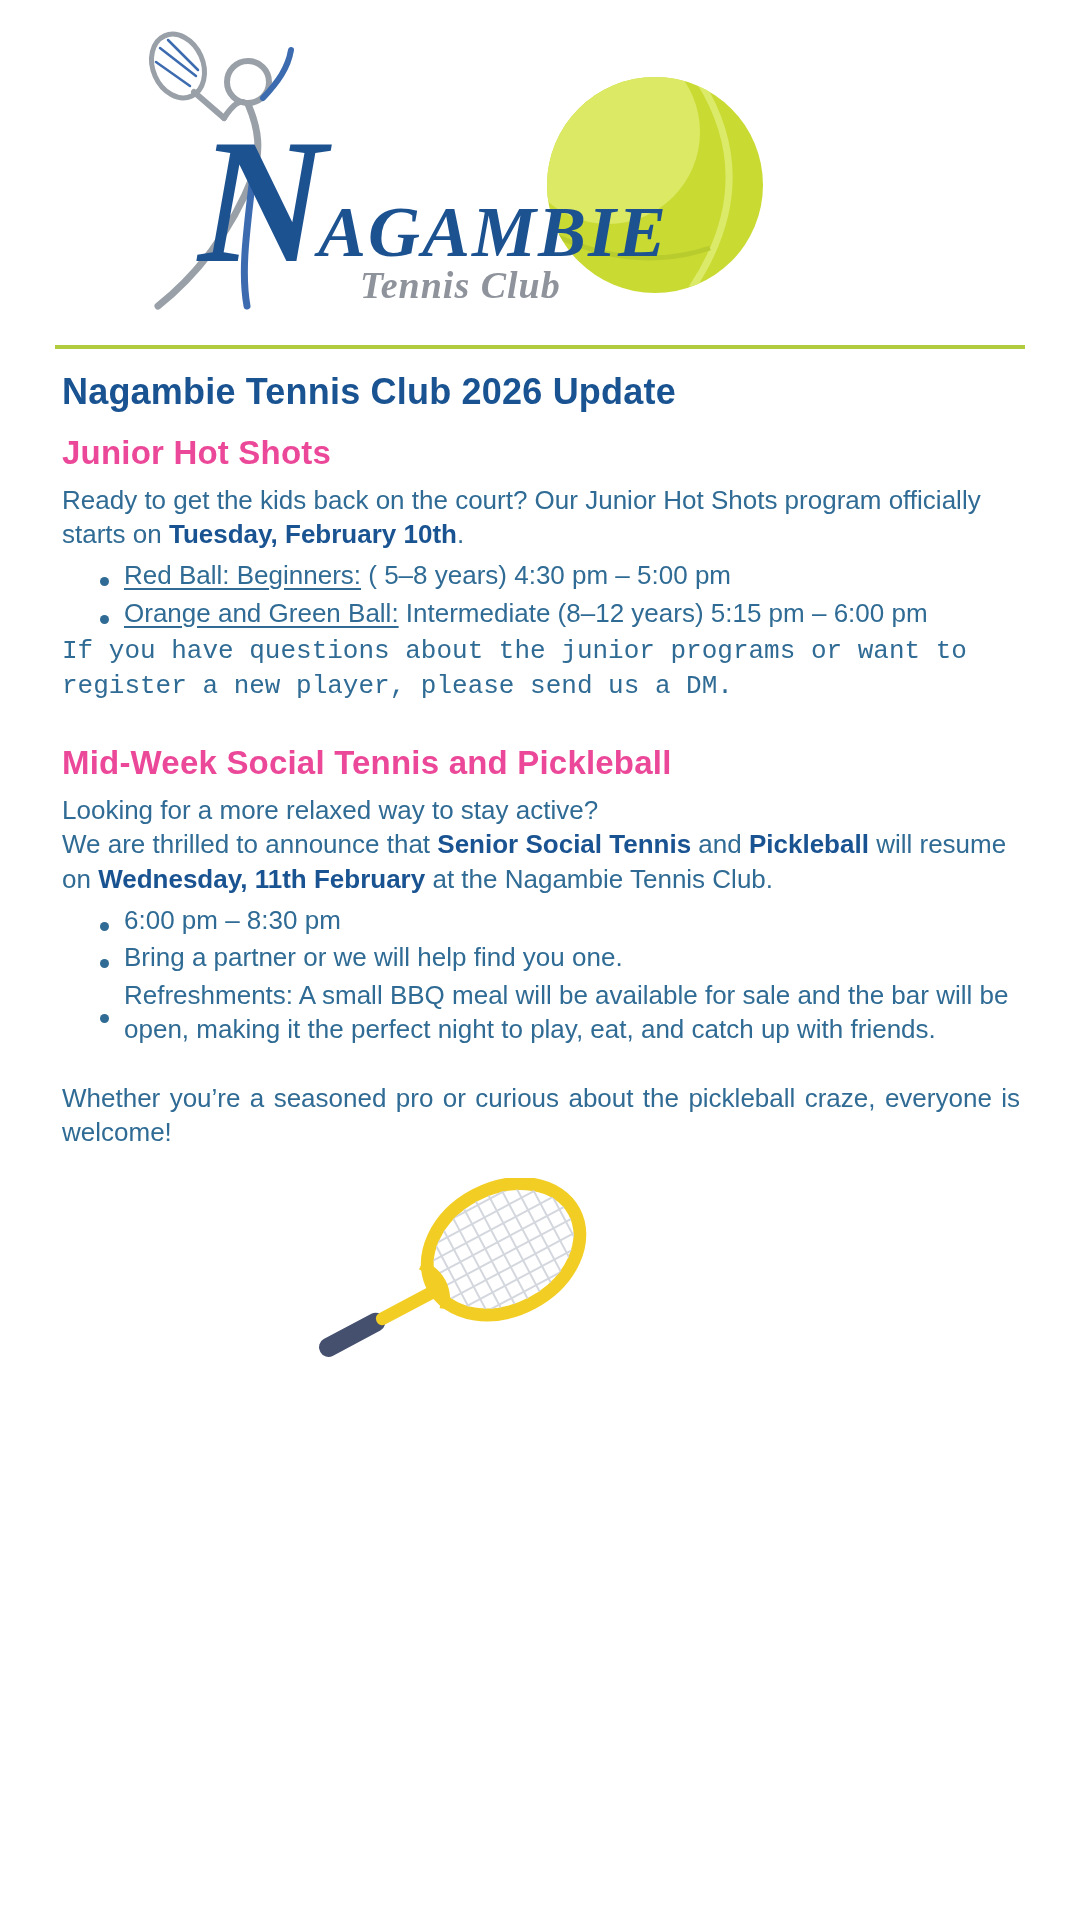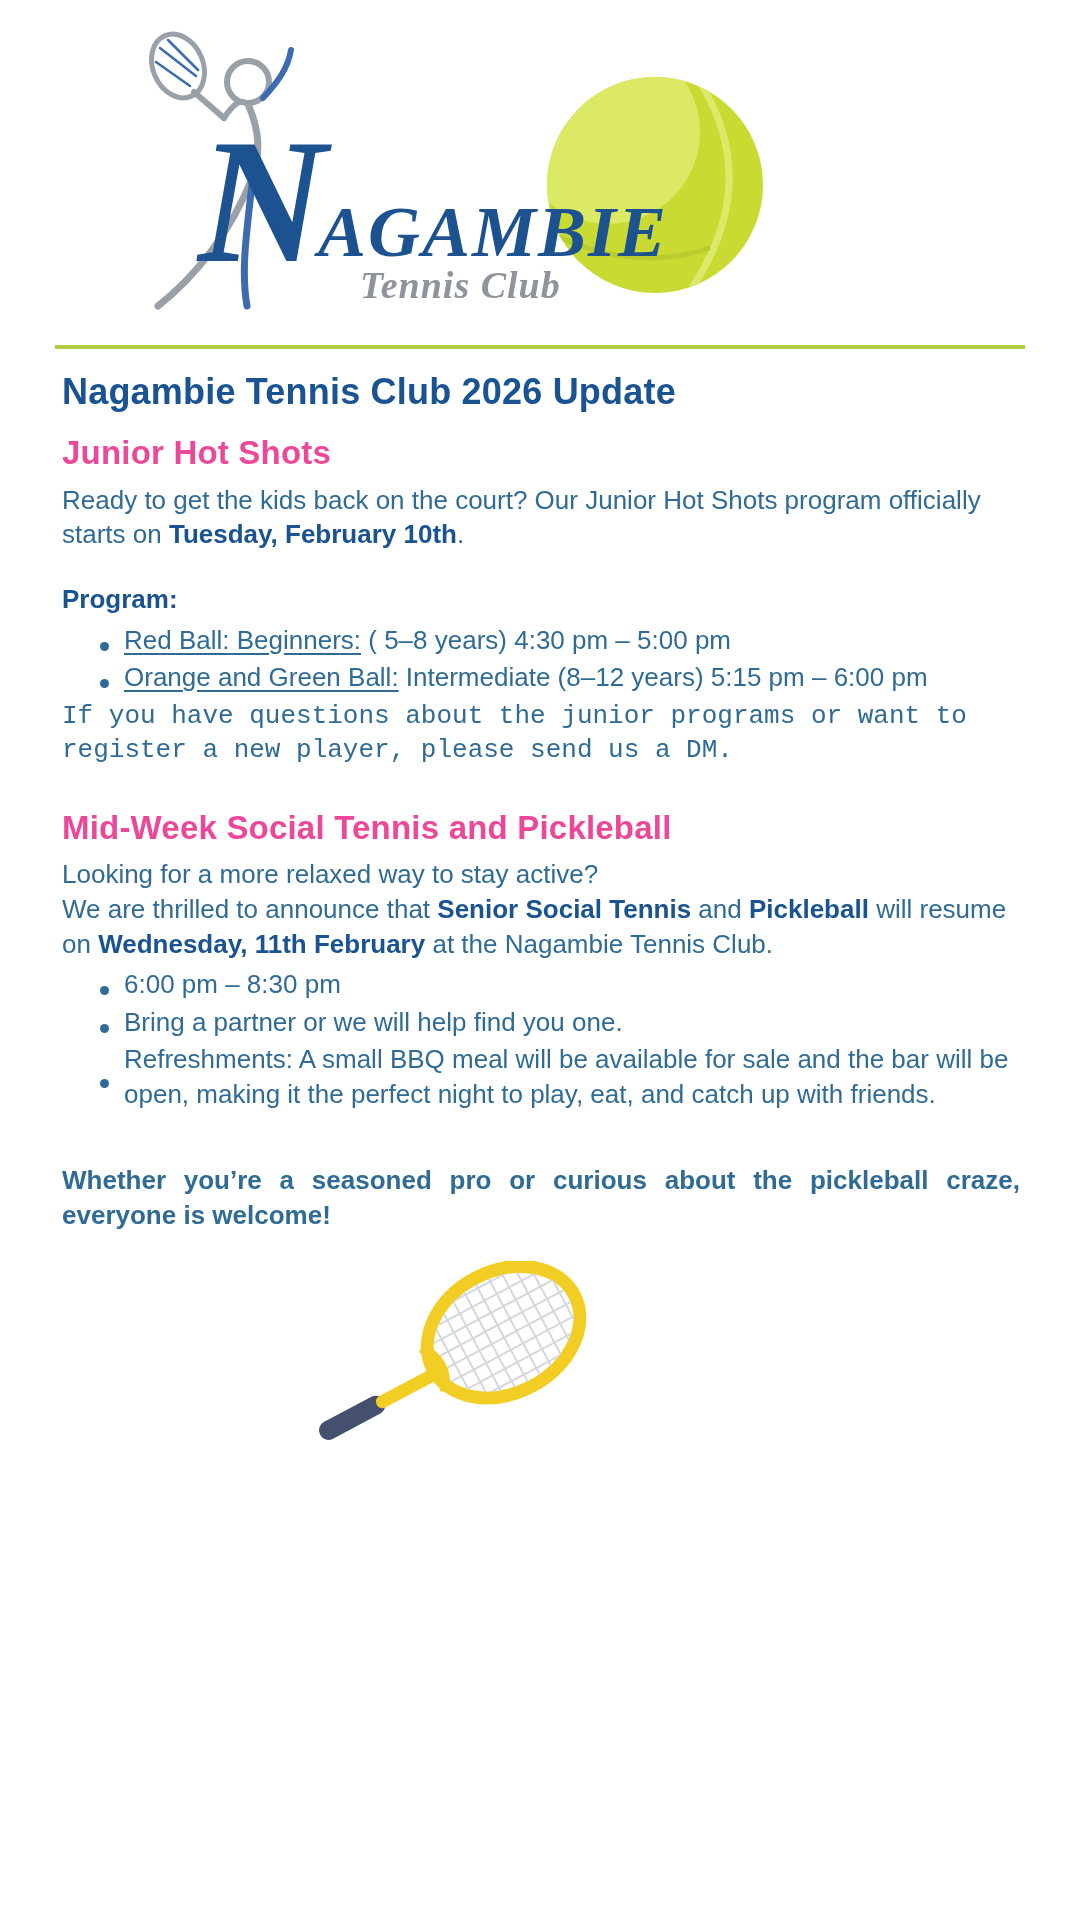--- a/index.html
+++ b/index.html
@@ -43,21 +43,21 @@
   h2.green.second{margin-top:40px;}
   p{font-size:26px;line-height:1.33;margin:0;color:#2f6b94;}
   .bold-blue{font-weight:700;color:#1a5391;}
   .program-label{margin-top:30px;font-weight:700;color:#1a5391;}
   .underline{text-decoration:underline;text-underline-offset:4px;}
   ul.bullets{list-style:none;margin:6px 0 0 0;padding:0 0 0 38px;}
   ul.bullets li{display:flex;align-items:center;font-size:26px;line-height:1.33;margin:0 0 3px 0;}
   .dot{width:9px;height:9px;border-radius:50%;background:#2f6b94;margin:13px 15px 0 0;flex-shrink:0;}
   .outro{margin-top:4px;font-family:Liberation Mono, monospace;}
   .gap-before{margin-top:32px;}
-  .closing{margin-top:52px;text-align:justify;font-weight:bold;}
+  .closing{margin-top:34px;text-align:justify;}
   .racquet-wrap{margin:28px 0 0 238px;width:320px;height:200px;}
 </style>
 </head>
 <body>
 
 <div class="page">
 
   <header class="logo-area">
     <svg class="logo-svg" width="1080" height="345" viewBox="0 0 1080 345">
       <defs>
@@ -97,21 +97,20 @@
   <main class="content">
 
     <h1 class="title">Nagambie Tennis Club 2026 Update</h1>
 
     <h2 class="green">Junior Hot Shots</h2>
 
     <p>
       <span>Ready to get the kids back on the court? Our Junior Hot Shots program officially starts on </span><span class="bold-blue">Tuesday, February 10th</span><span>.</span>
     </p>
 
-    <p class="program-label">Program:</p>
 
     <ul class="bullets">
       <li>
         <span class="dot"></span>
         <span><span class="underline">Red Ball: Beginners:</span><span> ( 5–8 years) 4:30 pm – 5:00 pm</span></span>
       </li>
       <li>
         <span class="dot"></span>
         <span><span class="underline">Orange and Green Ball:</span><span> Intermediate (8–12 years) 5:15 pm – 6:00 pm</span></span>
       </li>

